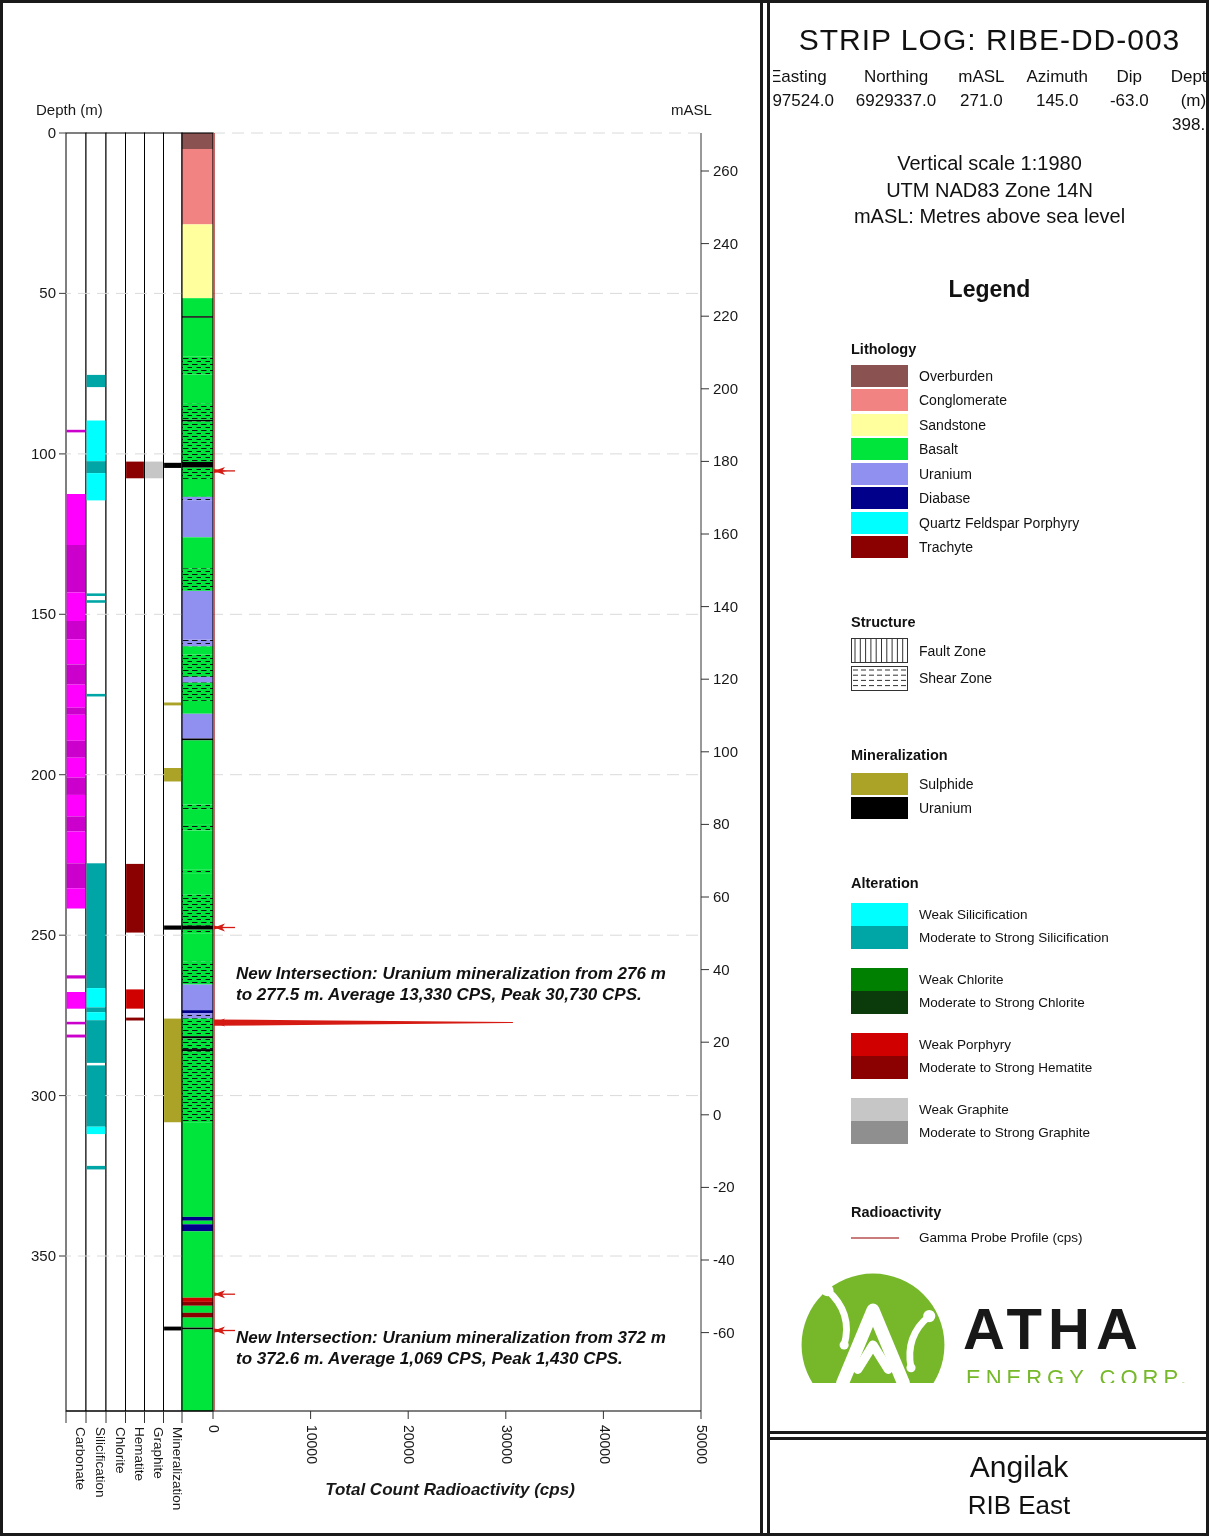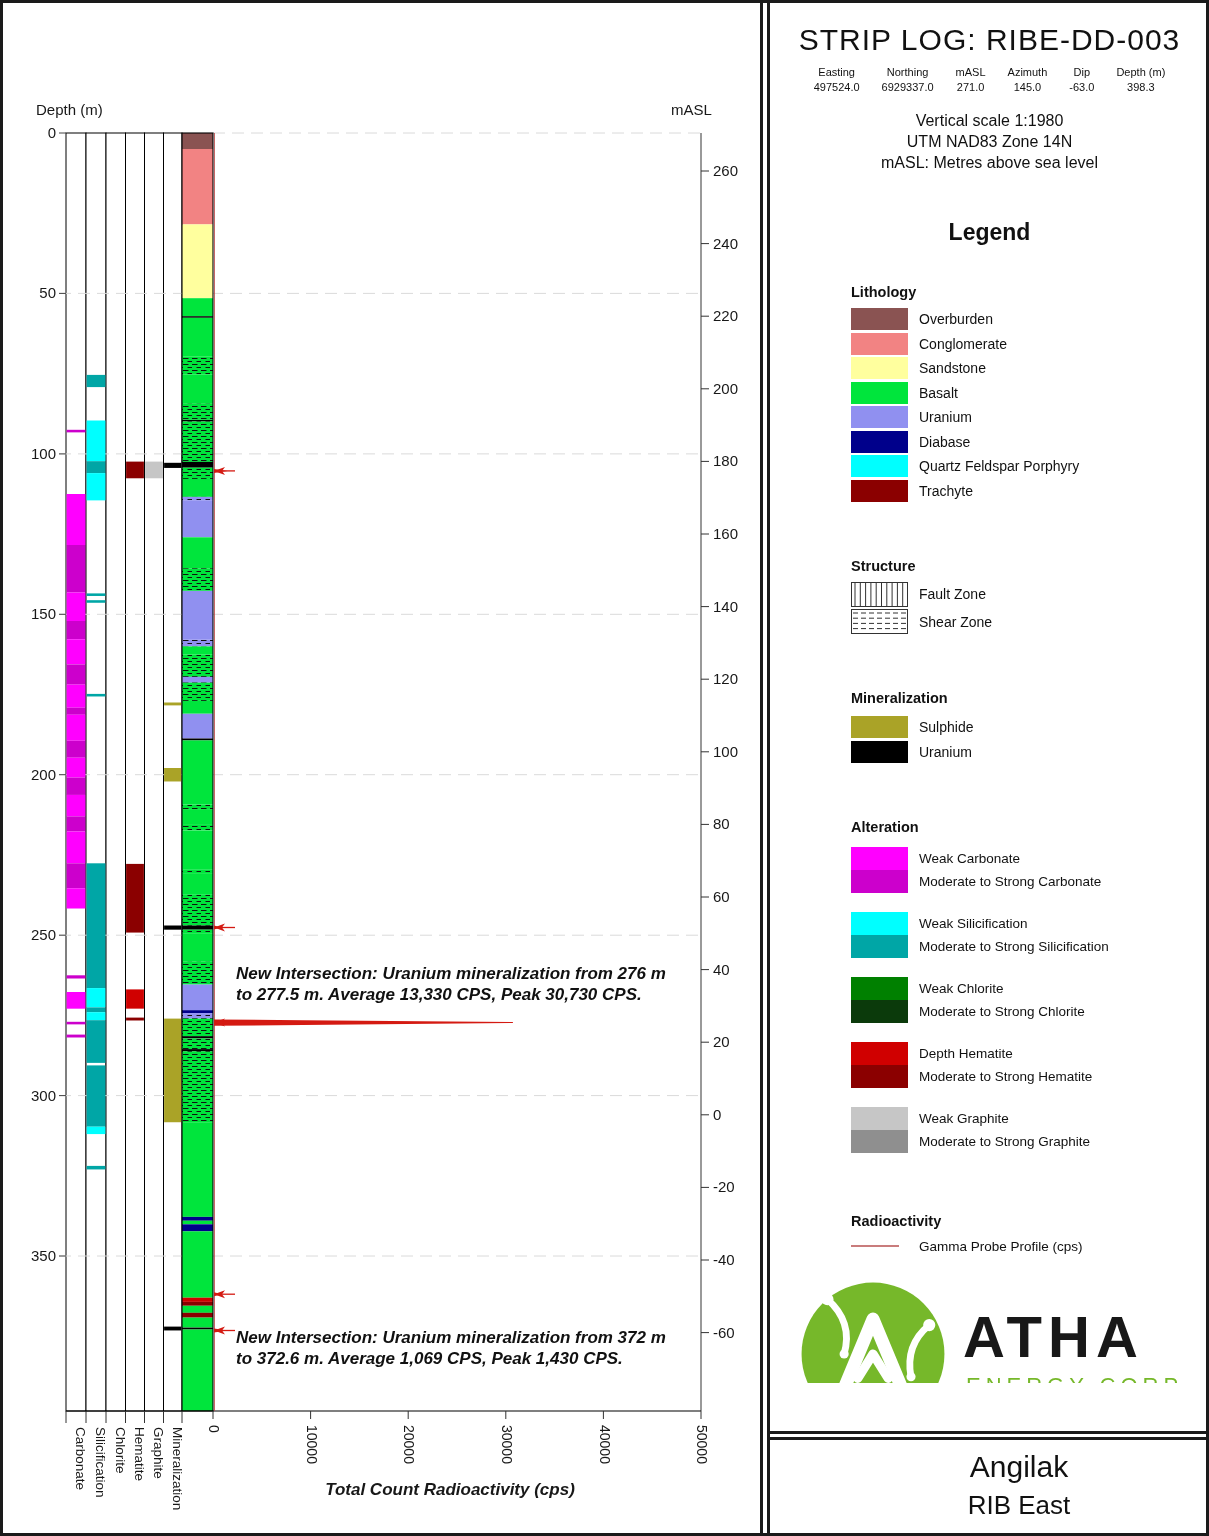--- a/index.html
+++ b/index.html
@@ -10,22 +10,22 @@
   .annotation{position:absolute;width:480px;font-style:italic;font-weight:700;
               font-size:17px;line-height:1.25;color:#111;}
   #ann1{left:233px;top:960px;}
   #ann2{left:233px;top:1324px;}
   .annotation span{display:block;}
   .panel-divider{position:absolute;left:757px;top:0;width:10px;height:1536px;
                  border-left:3px solid #1a1a1a;border-right:3px solid #1a1a1a;box-sizing:border-box;}
   .right-panel{position:absolute;left:770px;top:0;width:433px;height:1380px;overflow:hidden;}
   .rp-title{margin-top:20px;text-align:center;font-size:30px;letter-spacing:1px;white-space:nowrap;}
   .collar{display:flex;justify-content:center;gap:22px;margin-top:8px;}
-  .collar-col{text-align:center;font-size:11px;line-height:1.4;}
-  .scale-block{margin-top:14px;text-align:center;font-size:16px;line-height:1.32;}
+  .collar-col{text-align:center;font-size:17px;line-height:1.4;}
+  .scale-block{margin-top:14px;text-align:center;font-size:20px;line-height:1.32;}
   .legend-title{margin-top:46px;text-align:center;font-size:23px;font-weight:700;}
   .leg-heading{margin-left:78px;font-size:14.5px;font-weight:700;}
   #sec-lithology .leg-heading{margin-top:38px;margin-bottom:8px;}
   #sec-structure .leg-heading{margin-top:56px;margin-bottom:8px;}
   #sec-mineralization .leg-heading{margin-top:56px;margin-bottom:10px;}
   #sec-alteration .leg-heading{margin-top:56px;margin-bottom:12px;}
   #sec-radioactivity .leg-heading{margin-top:60px;margin-bottom:4px;}
   .leg-row{display:flex;align-items:center;margin:0 0 2.5px 78px;}
   .sw{width:57px;height:22px;flex:0 0 57px;}
   .sw-pat{width:57px;height:25px;flex:0 0 57px;}
@@ -429,30 +429,20 @@
             <span class="leg-label">Uranium</span>
           </div>
         </div>
     </div>
 
     <div id="sec-alteration">
       <div class="leg-heading">Alteration</div>
       <div id="alt-groups">
           <div class="alt-group">
             <div class="alt-sw">
-              <div style="background: rgb(255, 0, 255);"></div>
-              <div style="background: rgb(204, 0, 204);"></div>
-            </div>
-            <div class="alt-labels">
-              <div>Weak Carbonate</div>
-              <div>Moderate to Strong Carbonate</div>
-            </div>
-          </div>
-          <div class="alt-group">
-            <div class="alt-sw">
               <div style="background: rgb(0, 255, 255);"></div>
               <div style="background: rgb(0, 166, 166);"></div>
             </div>
             <div class="alt-labels">
               <div>Weak Silicification</div>
               <div>Moderate to Strong Silicification</div>
             </div>
           </div>
           <div class="alt-group">
             <div class="alt-sw">
@@ -463,21 +453,21 @@
               <div>Weak Chlorite</div>
               <div>Moderate to Strong Chlorite</div>
             </div>
           </div>
           <div class="alt-group">
             <div class="alt-sw">
               <div style="background: rgb(208, 0, 0);"></div>
               <div style="background: rgb(139, 0, 0);"></div>
             </div>
             <div class="alt-labels">
-              <div>Depth Hematite</div>
+              <div>Weak Porphyry</div>
               <div>Moderate to Strong Hematite</div>
             </div>
           </div>
           <div class="alt-group">
             <div class="alt-sw">
               <div style="background: rgb(198, 198, 198);"></div>
               <div style="background: rgb(143, 143, 143);"></div>
             </div>
             <div class="alt-labels">
               <div>Weak Graphite</div>

